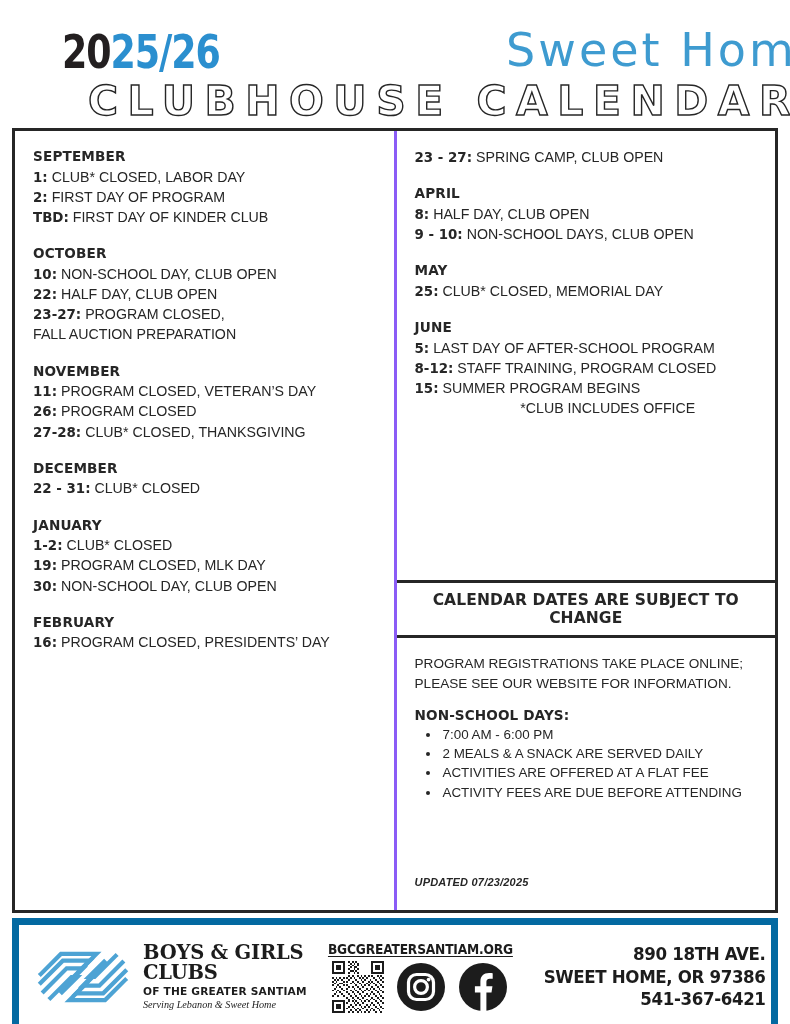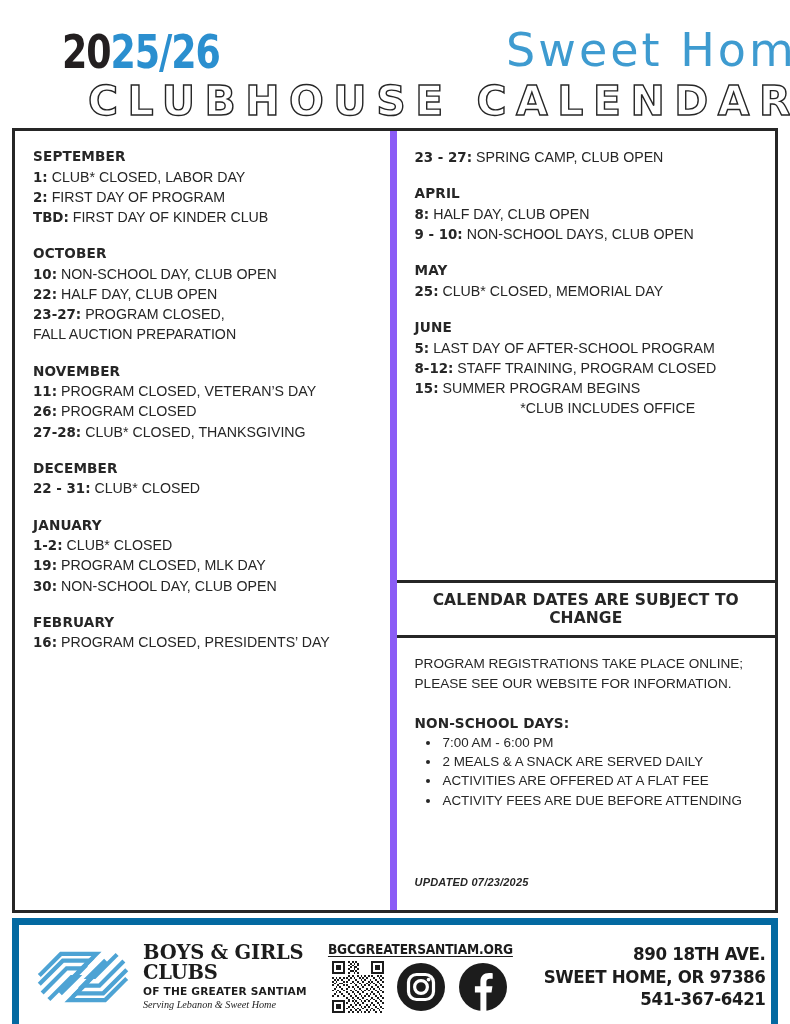--- a/index.html
+++ b/index.html
@@ -89,21 +89,21 @@
     left: 12px;
     top: 128px;
     width: 766px;
     height: 785px;
     border: 3px solid #262626;
     display: flex;
   }
 
   .col-left {
     width: 50.2%;
-    border-right: 7px solid #8b5cf6;
+    border-right: 3px solid #8b5cf6;
     padding: 16px 14px 8px 18px;
   }
 
   .col-right {
     flex: 1;
     display: flex;
     flex-direction: column;
   }
 
   .right-top {
@@ -167,21 +167,21 @@
 
   
   .note-para {
     font-size: 13.6px;
     color: #262626;
     line-height: 1.50;
     font-family: "Liberation Sans", sans-serif;
   }
 
   .ns-title {
-    margin-top: 20px;
+    margin-top: 12px;
     font-size: 13.6px;
     font-weight: 700;
     color: #262626;
     font-family: "DejaVu Sans", sans-serif;
     letter-spacing: 0.1px;
   }
 
   .ns-list {
     list-style: disc;
     margin: 2px 0 0 26px;

